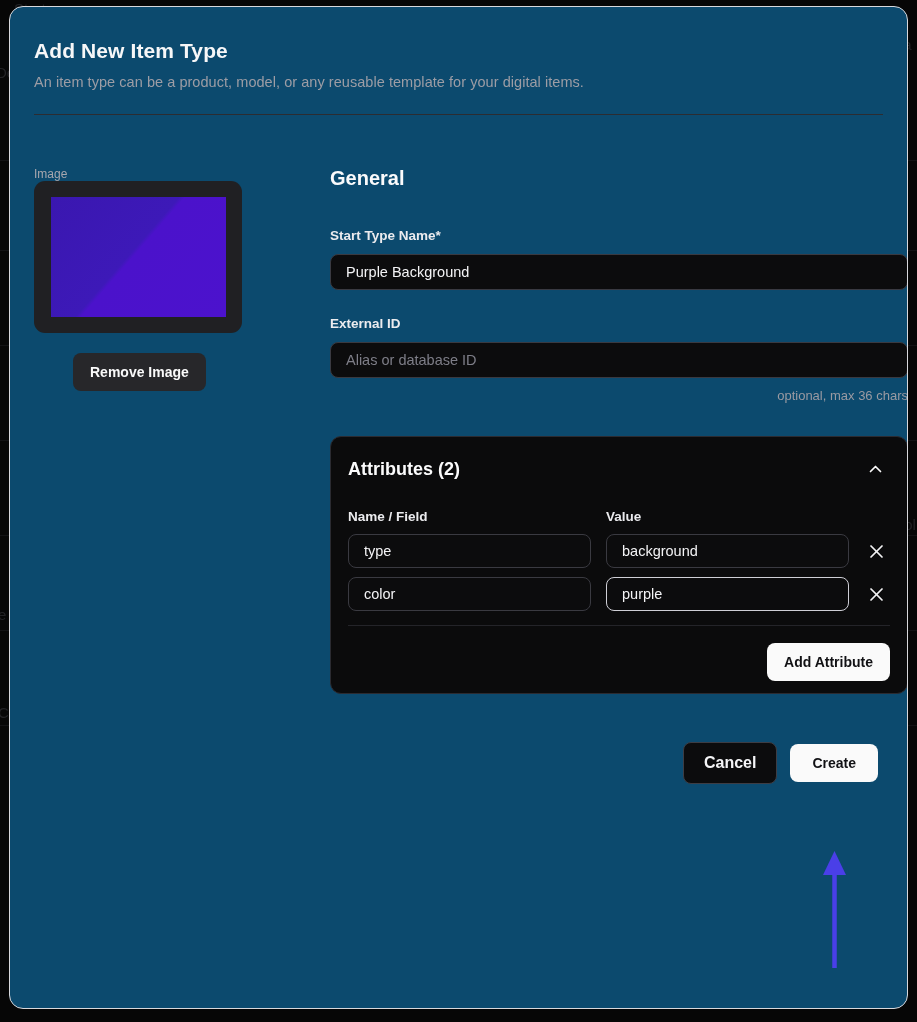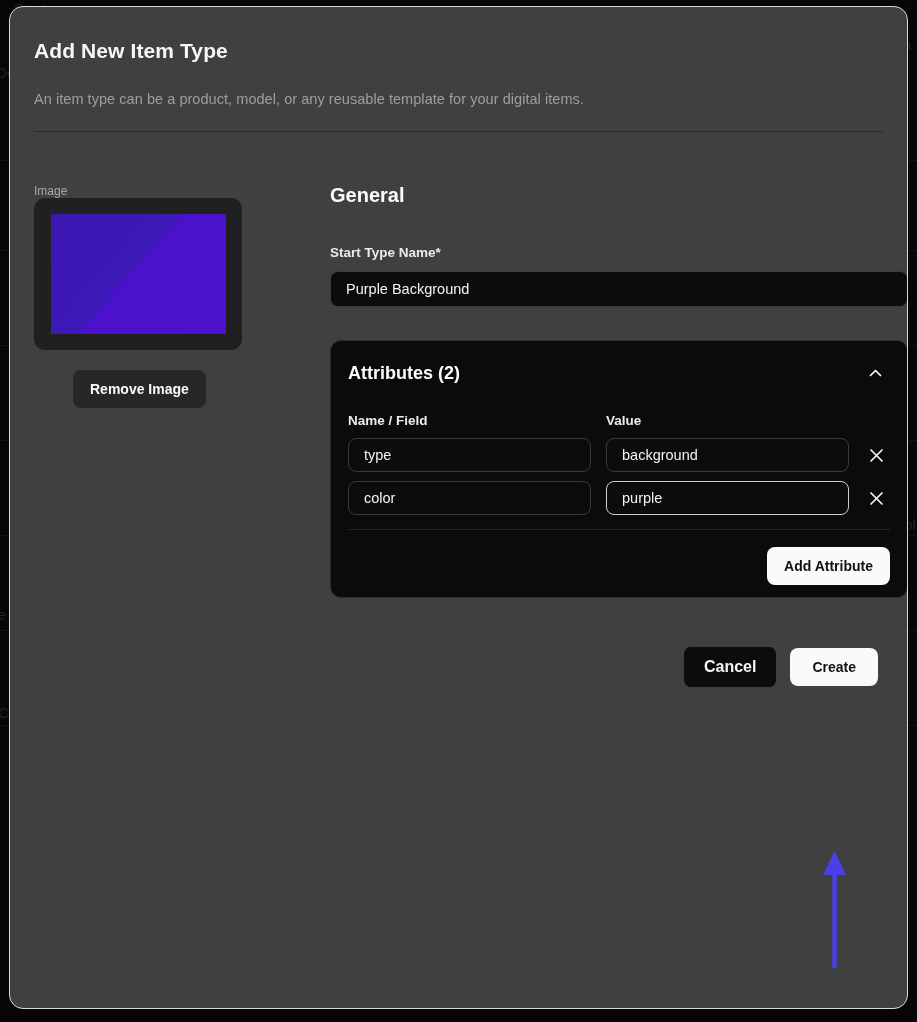--- a/index.html
+++ b/index.html
@@ -38,38 +38,38 @@
     background: #121214;
   }
 
   
   #modal {
     position: absolute;
     left: 9px;
     top: 6px;
     width: 899px;
     height: 1003px;
-    background: #404040;
+    background: #0c4a6e;
     border: 1px solid #d8d8dc;
     border-radius: 14px;
     overflow: hidden;
   }
 
   
   .modal-header {
     padding: 32px 24px 0 24px;
   }
   .modal-title {
     font-size: 21px;
     font-weight: 600;
     color: #f7f7f8;
     letter-spacing: .1px;
   }
   .modal-subtitle {
-    margin-top: 28px;
+    margin-top: 11px;
     font-size: 14.5px;
     color: #9d9da5;
     letter-spacing: .05px;
   }
   .header-divider {
     margin: 24px 0 0 0;
     height: 1px;
     background: #2c2c31;
   }
 
@@ -322,20 +322,25 @@
     </div>
 
     <div class="col-general">
       <div class="general-heading">General</div>
 
       <div class="field-block">
         <div class="field-label">Start Type Name*</div>
         <input class="text-input" type="text" value="Purple Background" style="">
       </div>
 
+      <div class="field-block">
+        <div class="field-label">External ID</div>
+        <input class="text-input" type="text" placeholder="Alias or database ID" style="">
+        <div class="helper-text">optional, max 36 chars</div>
+      </div>
 
       <div class="attributes-card">
 
         <div class="attributes-head">
           <div class="attributes-title">Attributes (2)</div>
           <button class="chevron-btn">
             <svg width="17" height="17" viewBox="0 0 17 17" fill="none" stroke="#fafafa" stroke-width="1.7" stroke-linecap="round" stroke-linejoin="round">
               <polyline points="3.5,10.5 8.5,5.5 13.5,10.5"></polyline>
             </svg>
           </button>

